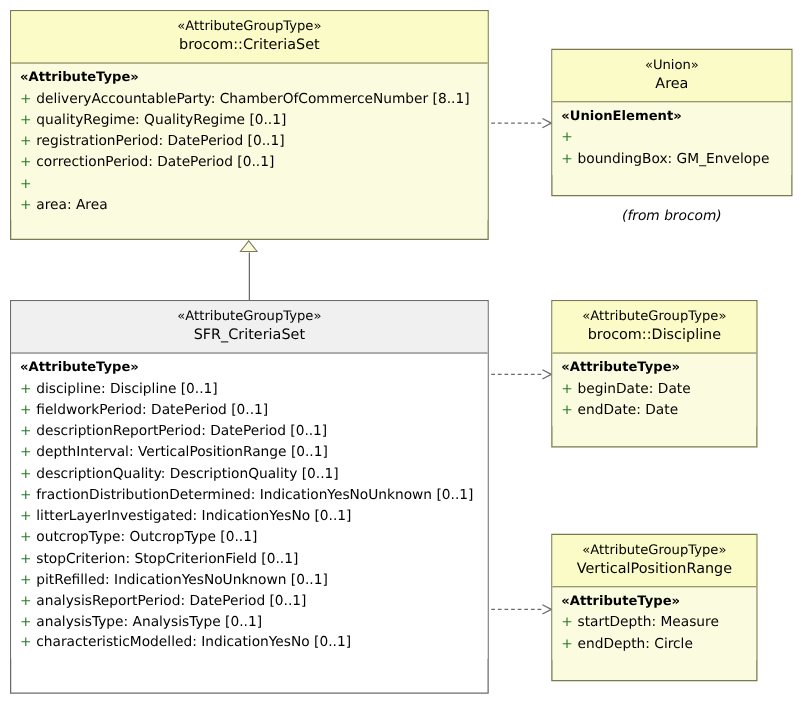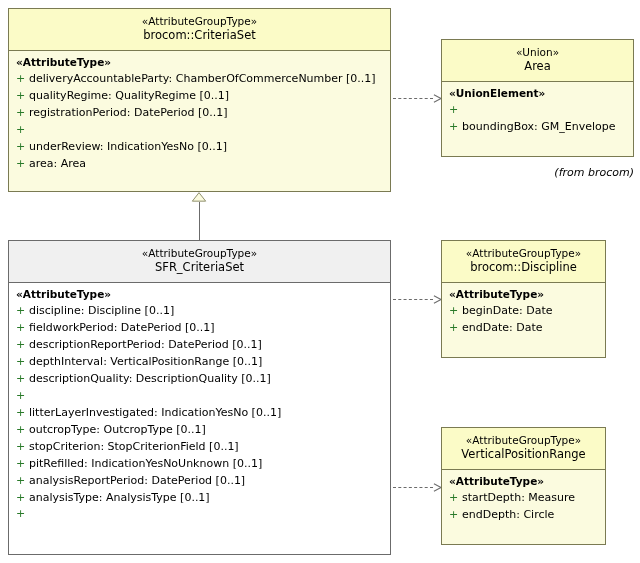--- a/index.html
+++ b/index.html
@@ -136,36 +136,36 @@
 
   <div class="umlbox yellow" style="left:8px; top:8px; width:383px; height:184px;">
     <div class="header">
       <span class="stereotype">«AttributeGroupType»</span>
       <span class="classname">brocom::CriteriaSet</span>
     </div>
     <div class="compartment yellow">
       <div class="attr-stereo">«AttributeType»</div>
       <div class="attr">
         <span class="vis">+</span>
-        <span class="txt">deliveryAccountableParty: ChamberOfCommerceNumber [0..1]</span>
+        <span class="txt">deliveryAccountableParty: ChamberOfCommerceNumber [8..1]</span>
       </div>
       <div class="attr">
         <span class="vis">+</span>
         <span class="txt">qualityRegime: QualityRegime [0..1]</span>
       </div>
       <div class="attr">
         <span class="vis">+</span>
         <span class="txt">registrationPeriod: DatePeriod [0..1]</span>
       </div>
       <div class="attr">
         <span class="vis">+</span>
-      </div>
-      <div class="attr">
-        <span class="vis">+</span>
-        <span class="txt">underReview: IndicationYesNo [0..1]</span>
+        <span class="txt">correctionPeriod: DatePeriod [0..1]</span>
+      </div>
+      <div class="attr">
+        <span class="vis">+</span>
       </div>
       <div class="attr">
         <span class="vis">+</span>
         <span class="txt">area: Area</span>
       </div>
     </div>
   </div>
 
   <div class="umlbox yellow" style="left:441px; top:39px; width:193px; height:118px;">
     <div class="header">
@@ -177,21 +177,21 @@
       <div class="attr">
         <span class="vis">+</span>
       </div>
       <div class="attr">
         <span class="vis">+</span>
         <span class="txt">boundingBox: GM_Envelope</span>
       </div>
     </div>
   </div>
 
-  <div class="footnote" style="left:441px; top:166px; width:193px;text-align:right;">(from brocom)</div>
+  <div class="footnote" style="left:441px; top:166px; width:193px;">(from brocom)</div>
 
   <div class="umlbox white" style="left:8px; top:240px; width:383px; height:315px;">
     <div class="header">
       <span class="stereotype">«AttributeGroupType»</span>
       <span class="classname">SFR_CriteriaSet</span>
     </div>
     <div class="compartment white">
       <div class="attr-stereo">«AttributeType»</div>
       <div class="attr">
         <span class="vis">+</span>
@@ -208,20 +208,21 @@
       <div class="attr">
         <span class="vis">+</span>
         <span class="txt">depthInterval: VerticalPositionRange [0..1]</span>
       </div>
       <div class="attr">
         <span class="vis">+</span>
         <span class="txt">descriptionQuality: DescriptionQuality [0..1]</span>
       </div>
       <div class="attr">
         <span class="vis">+</span>
+        <span class="txt">fractionDistributionDetermined: IndicationYesNoUnknown [0..1]</span>
       </div>
       <div class="attr">
         <span class="vis">+</span>
         <span class="txt">litterLayerInvestigated: IndicationYesNo [0..1]</span>
       </div>
       <div class="attr">
         <span class="vis">+</span>
         <span class="txt">outcropType: OutcropType [0..1]</span>
       </div>
       <div class="attr">
@@ -235,20 +236,21 @@
       <div class="attr">
         <span class="vis">+</span>
         <span class="txt">analysisReportPeriod: DatePeriod [0..1]</span>
       </div>
       <div class="attr">
         <span class="vis">+</span>
         <span class="txt">analysisType: AnalysisType [0..1]</span>
       </div>
       <div class="attr">
         <span class="vis">+</span>
+        <span class="txt">characteristicModelled: IndicationYesNo [0..1]</span>
       </div>
     </div>
   </div>
 
   <div class="umlbox yellow" style="left:441px; top:240px; width:165px; height:118px;">
     <div class="header">
       <span class="stereotype">«AttributeGroupType»</span>
       <span class="classname">brocom::Discipline</span>
     </div>
     <div class="compartment yellow">

